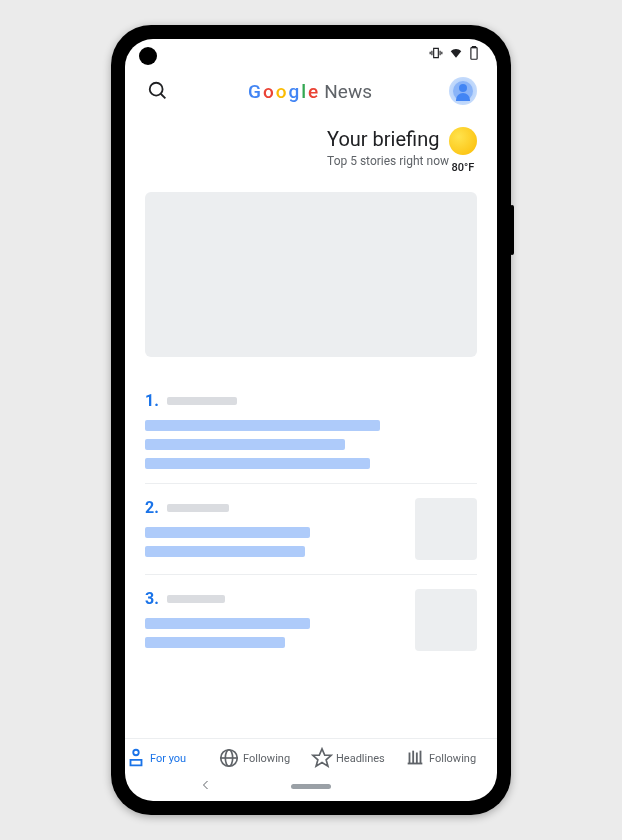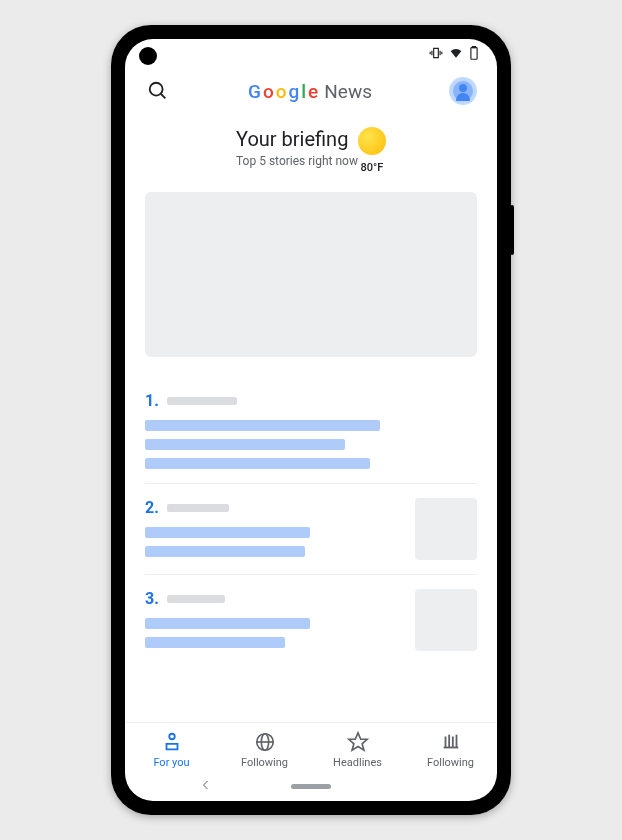--- a/index.html
+++ b/index.html
@@ -126,21 +126,21 @@
       position: absolute;
       bottom: 0;
     }
     .content {
       flex: 1;
       overflow-y: hidden;
       padding: 0 20px;
     }
     .briefing-header {
       display: flex;
-      justify-content: center;
+      justify-content: flex-end;
       align-items: flex-start;
       margin: 8px 0 18px;
     }
     .briefing-title {
       font-size: 20px;
       font-weight: 400;
       color: #202124;
       margin-bottom: 3px;
     }
     .briefing-sub {
@@ -209,21 +209,20 @@
     }
     .bottom-nav {
       display: flex;
       justify-content: space-around;
       padding: 8px 0 2px;
       border-top: 1px solid #eceef0;
       background: #fff;
     }
     .nav-item {
       display: flex;
-      flex-direction: column;
       align-items: center;
       gap: 3px;
       cursor: pointer;
       flex: 1;
     }
     .nav-icon {
       width: 22px;
       height: 22px;
       display: flex;
       align-items: center;

